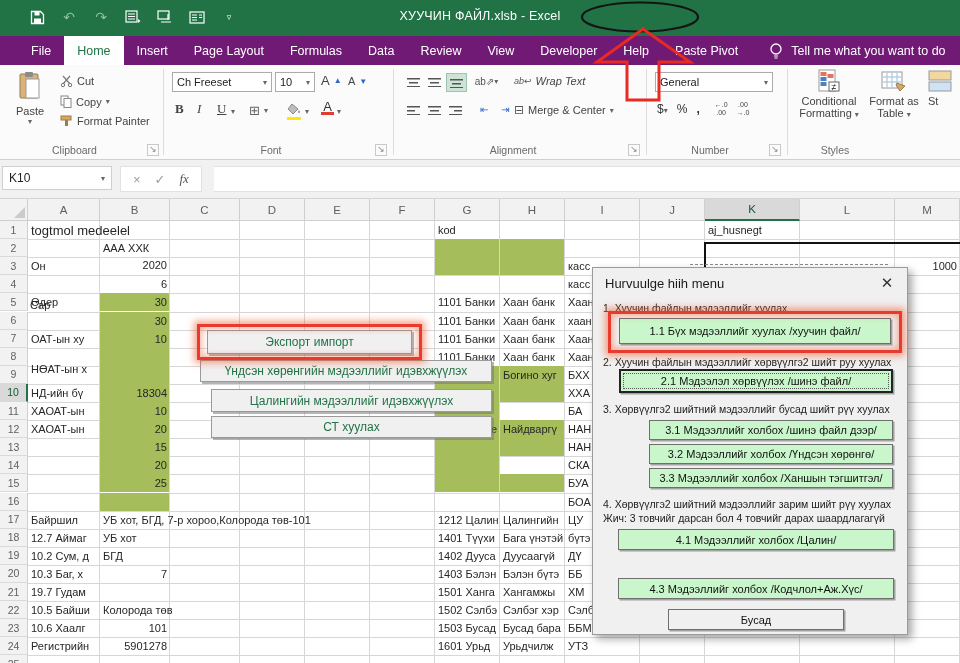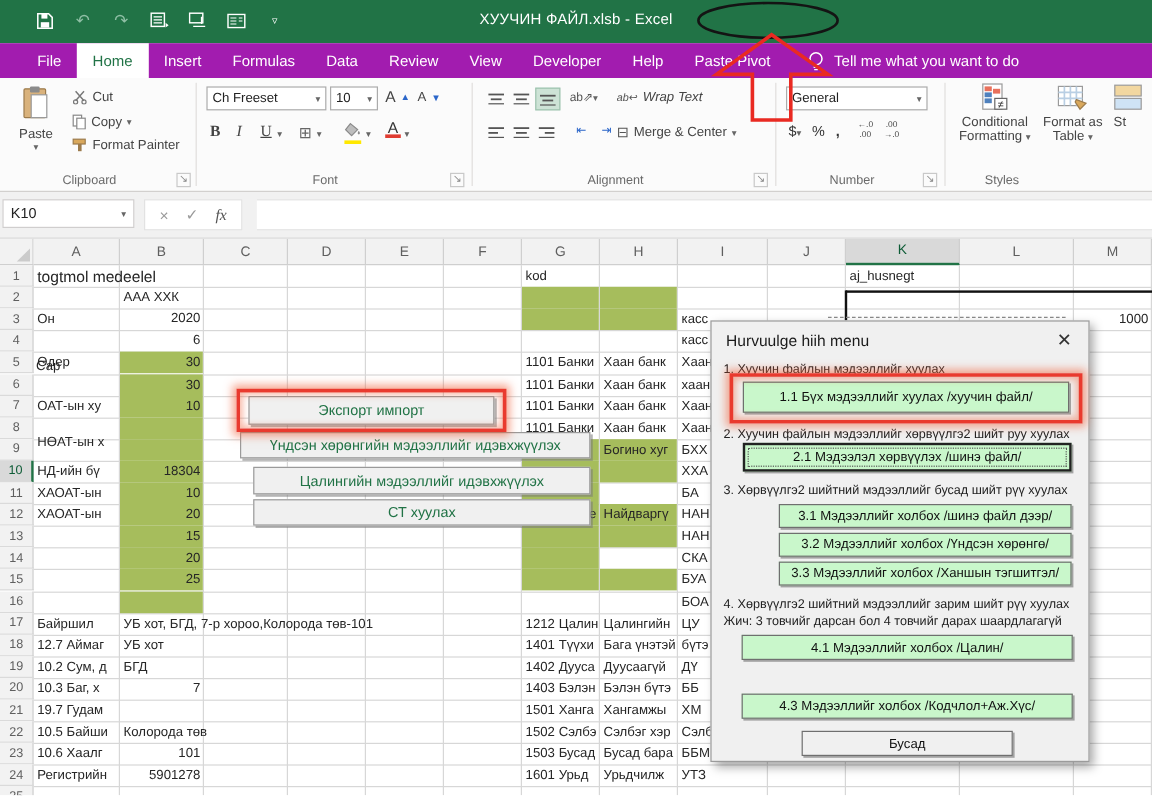--- a/index.html
+++ b/index.html
@@ -6,21 +6,21 @@
   #app{position:relative;width:960px;height:663px;overflow:hidden;background:#fff;
        font-family:"Liberation Sans","DejaVu Sans",sans-serif;-webkit-font-smoothing:antialiased;}
   .abs{position:absolute;}
   
   #titlebar{position:absolute;left:0;top:0;width:960px;height:36px;background:#217346;}
   #qat{position:absolute;left:28px;top:8px;display:flex;align-items:center;gap:14px;color:#fff;}
   #qat .q{width:18px;height:18px;display:flex;align-items:center;justify-content:center;font-size:14px;color:#fff;}
   #qat .dim{color:#8fbfa5;}
   #title-text{position:absolute;left:0;top:9px;width:960px;text-align:center;color:#fff;font-size:12.5px;letter-spacing:.2px;}
   
-  #tabrow{position:absolute;left:0;top:36px;width:960px;height:29px;background:#a21caf;display:flex;align-items:stretch;padding-left:18px;box-sizing:border-box;}
+  #tabrow{position:absolute;left:0;top:36px;width:960px;height:29px;background:#701a75;display:flex;align-items:stretch;padding-left:18px;box-sizing:border-box;}
   .tab{color:#fff;font-size:12.5px;display:flex;align-items:center;padding:0 13px;cursor:default;white-space:nowrap;}
   .tab.active{background:#fff;color:#217346;}
   #tellme{display:flex;align-items:center;gap:8px;color:#fff;font-size:12.5px;margin-left:18px;}
   
   #ribbon{position:absolute;left:0;top:65px;width:960px;height:95px;background:#fbfbfb;border-bottom:1px solid #d2d0ce;box-sizing:border-box;}
   .group{position:absolute;top:0;height:94px;}
   .gdiv{position:absolute;top:4px;height:86px;width:1px;background:#e0dedc;}
   .glabel{position:absolute;bottom:3px;left:0;right:14px;text-align:center;font-size:10.5px;color:#6a6a6a;}
   .launcher{position:absolute;bottom:3px;right:4px;font-size:9px;color:#8a8a8a;border:1px solid #c9c9c9;width:10px;height:10px;line-height:9px;text-align:center;}
   .rbtn{color:#444;font-size:11px;display:flex;align-items:center;gap:4px;}
@@ -104,20 +104,21 @@
       </span>
       <span class="q" style="font-size:9px;">▿</span>
     </div>
     <div id="title-text">ХУУЧИН ФАЙЛ.xlsb  -  Excel</div>
   </div>
 
   <div id="tabrow">
       <div class="tab">File</div>
       <div class="tab active">Home</div>
       <div class="tab">Insert</div>
+      <div class="tab">Page Layout</div>
       <div class="tab">Formulas</div>
       <div class="tab">Data</div>
       <div class="tab">Review</div>
       <div class="tab">View</div>
       <div class="tab">Developer</div>
       <div class="tab">Help</div>
       <div class="tab">Paste Pivot</div>
       <div id="tellme">
         <svg width="14" height="18" viewBox="0 0 14 18">
           <circle cx="7" cy="7" r="5" fill="none" stroke="#fff" stroke-width="1.3"></circle>

